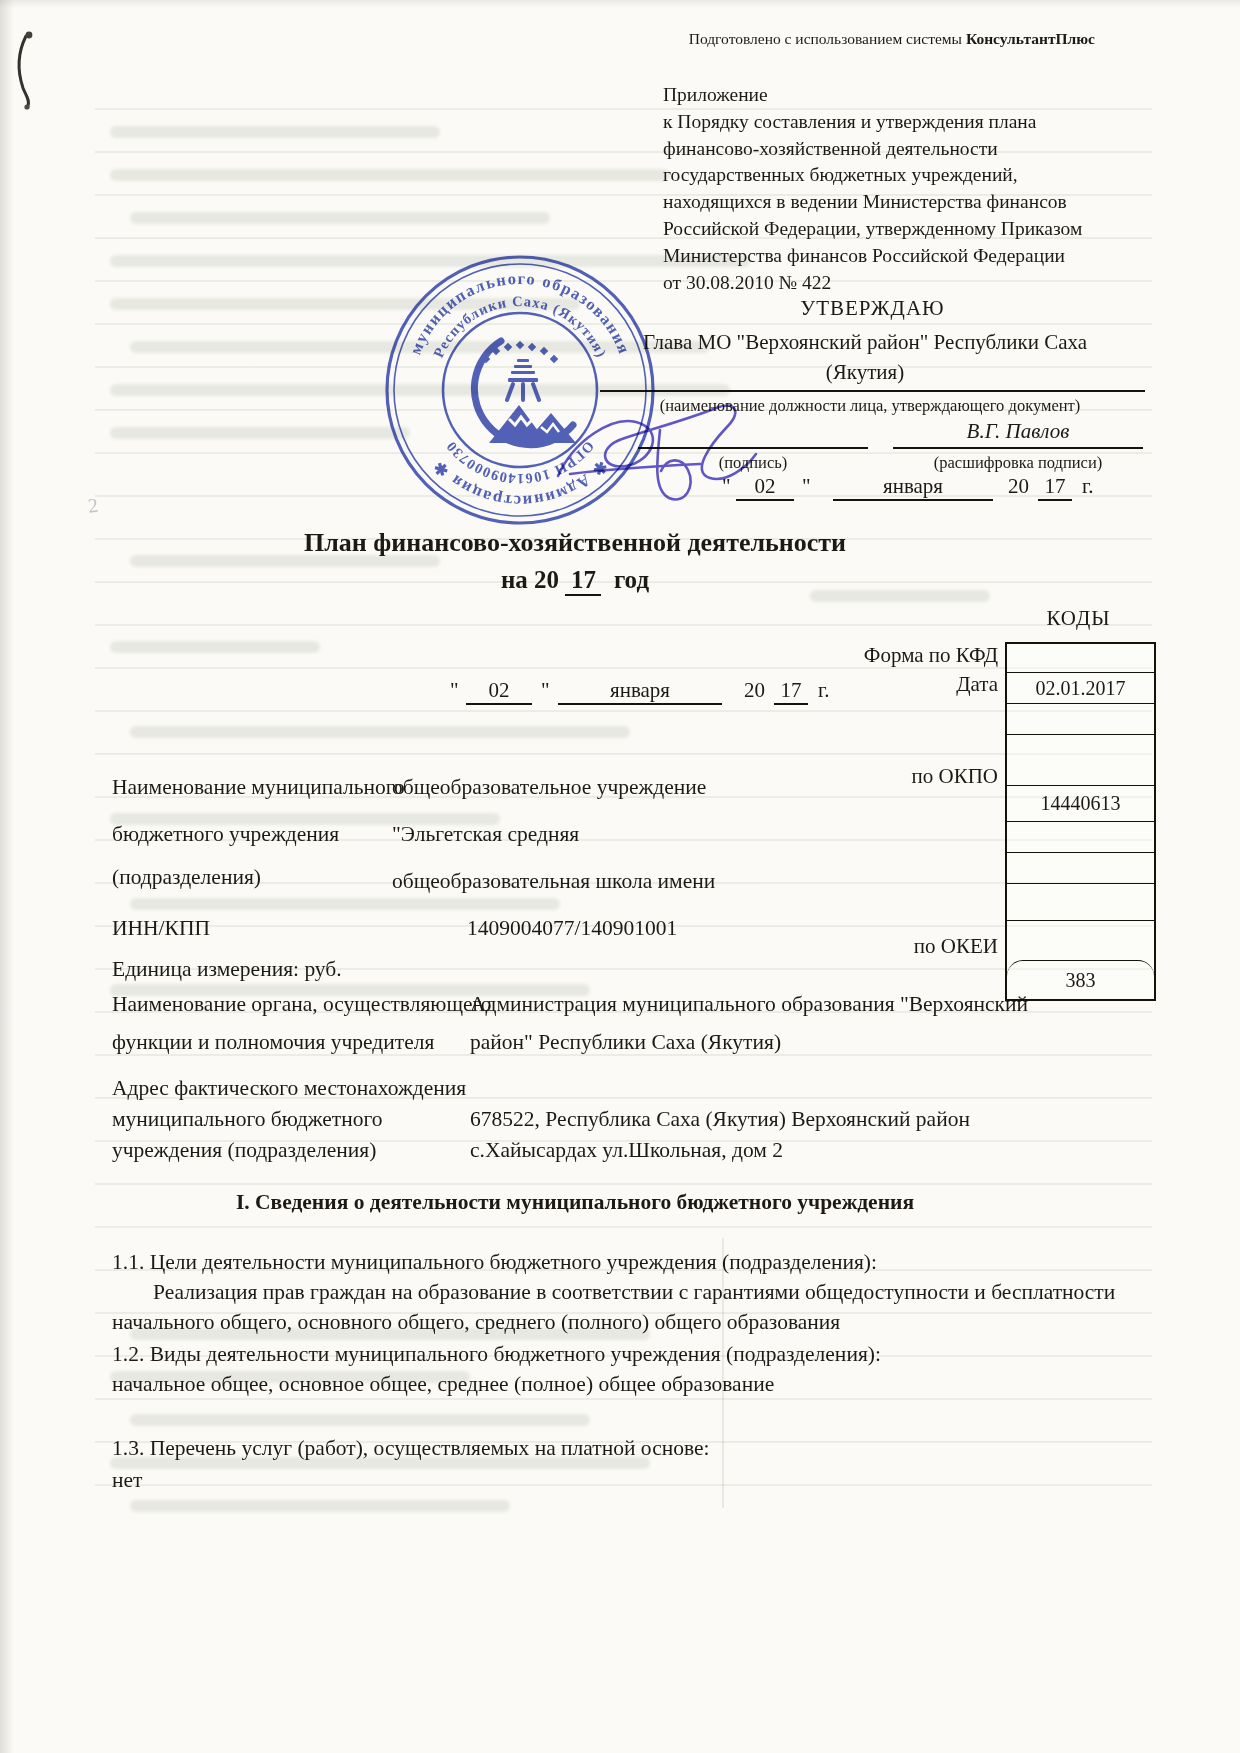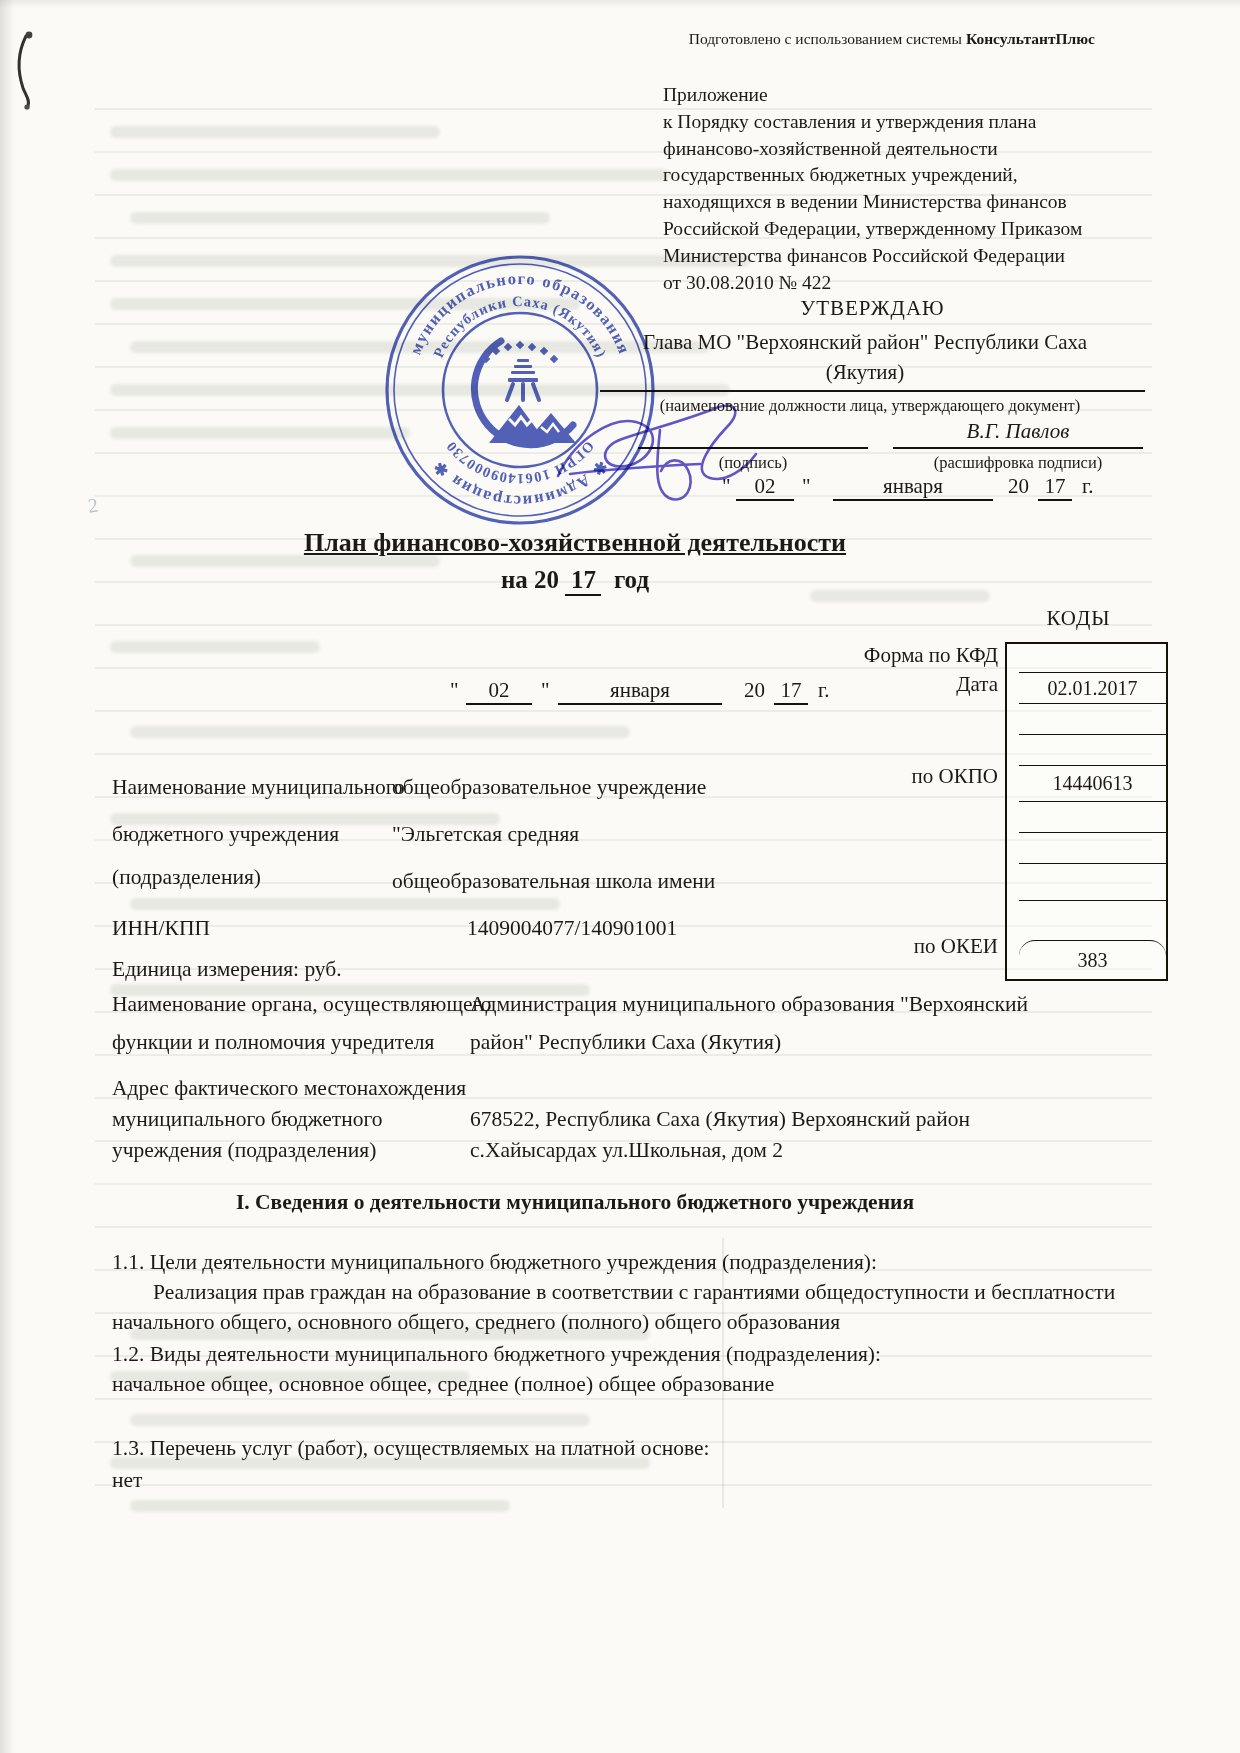--- a/index.html
+++ b/index.html
@@ -22,21 +22,21 @@
   .appendix{font-size:19.5px;line-height:26.8px;}
   .small-cap{font-size:16.5px;text-align:center;}
   .t21{font-size:21px;}
   .t215{font-size:21.5px;}
   .center{text-align:center;}
   .bold{font-weight:bold;}
   .rule{background:#17130e;height:2px;}
   .u{border-bottom:2px solid #17130e;display:inline-block;text-align:center;}
   .df{position:absolute;font-size:21px;}
   .code-label{position:absolute;left:700px;width:298px;text-align:right;font-size:21px;}
-  .codes-box{left:1005px;top:642px;width:147px;border:2px solid #151209;background:rgba(255,255,255,.35);padding-left:12px;}
+  .codes-box{left:1005px;top:642px;width:147px;border:2px solid #151209;background:rgba(255,255,255,.35);}
   .code-row{display:flex;align-items:center;justify-content:center;font-size:20px;border-top:1.5px solid #151209;}
   .code-row:first-child{border-top:none;}
   .pencil{color:#8f97a3;opacity:.55;font-size:20px;transform:rotate(-8deg);}
 </style>
 </head>
 <body>
 
 <div class="abs edge-shade"></div>
 
 <div class="abs bleed">
@@ -99,34 +99,34 @@
 <div class="abs small-cap" style="left:880px;top:453px;width:276px;">(расшифровка подписи)</div>
 
 <span class="df" style="left:722px;top:474px;">"</span>
 <span class="df u" style="left:736px;top:474px;width:58px;">02</span>
 <span class="df" style="left:802px;top:474px;">"</span>
 <span class="df u" style="left:833px;top:474px;width:160px;">января</span>
 <span class="df" style="left:1008px;top:474px;">20</span>
 <span class="df u" style="left:1038px;top:474px;width:34px;">17</span>
 <span class="df" style="left:1082px;top:474px;">г.</span>
 
-<div class="abs bold center" style="left:95px;top:528px;width:960px;font-size:26px;text-decoration:underline;">План финансово-хозяйственной деятельности</div>
+<div class="abs bold center" style="left:95px;top:528px;width:960px;font-size:26px;">План финансово-хозяйственной деятельности</div>
 <div class="abs bold center" style="left:95px;top:566px;width:960px;font-size:25px;">
   <span>на 20</span>
   <span class="u" style="min-width:36px;">17</span>&nbsp;
   <span>год</span>
 </div>
 
 <div class="abs t21 center" style="left:1005px;top:606px;width:147px;letter-spacing:1px;">КОДЫ</div>
 <div class="abs codes-box">
   <div class="code-row" style="height:28px;"></div>
   <div class="code-row" style="height:30px;">02.01.2017</div>
   <div class="code-row" style="height:30px;"></div>
   <div class="code-row" style="height:30px;"></div>
-  <div class="code-row" style="height:35px;">14440613</div>
+  <div class="code-row" style="height:35px;margin-top:20px;">14440613</div>
   <div class="code-row" style="height:30px;"></div>
   <div class="code-row" style="height:30px;"></div>
   <div class="code-row" style="height:36px;"></div>
   <div class="code-row" style="height:39px;"></div>
   <div class="code-row" style="height:38px;border-radius:16px;">383</div>
 </div>
 <div class="code-label" style="top:643px;">Форма по КФД</div>
 <div class="code-label" style="top:672px;">Дата</div>
 <div class="code-label" style="top:764px;">по ОКПО</div>
 <div class="code-label" style="top:934px;">по ОКЕИ</div>

